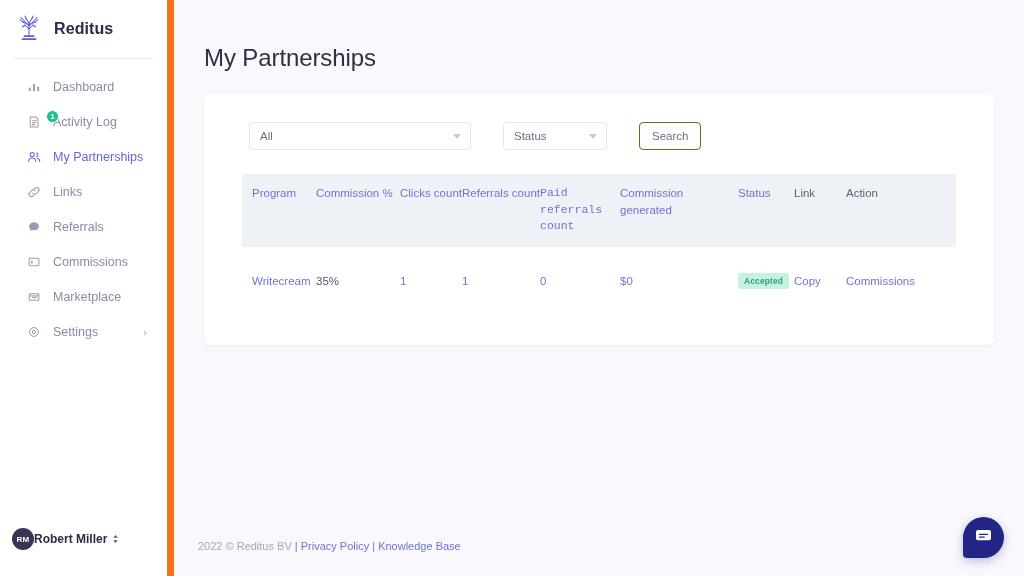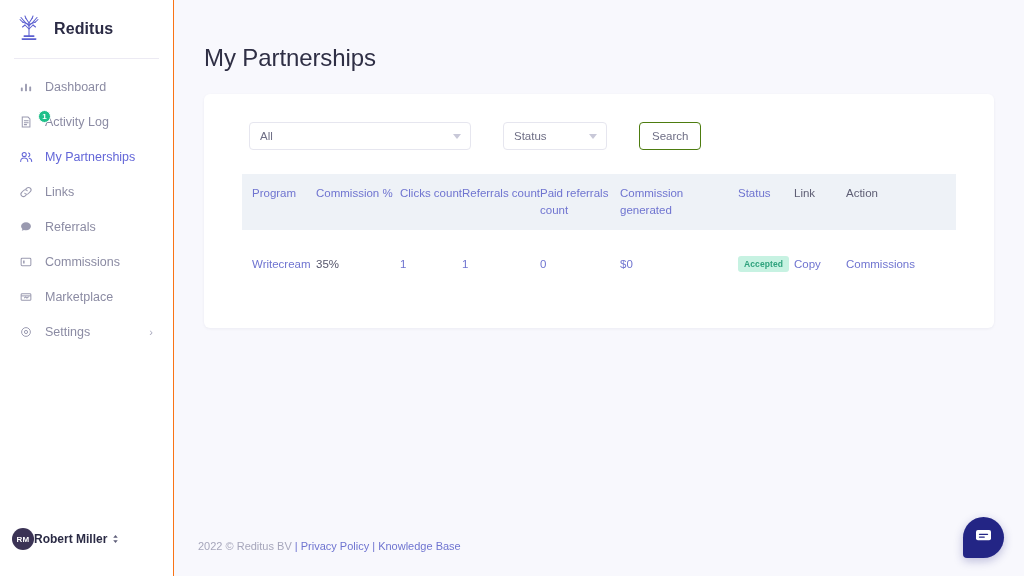--- a/index.html
+++ b/index.html
@@ -9,21 +9,21 @@
     font-family: "Liberation Sans", sans-serif;
     background: #f8f8fc;
     -webkit-font-smoothing: antialiased;
   }
   .app { display: flex; width: 1024px; height: 576px; position: relative; }
 
   
   .sidebar {
     width: 174px; height: 576px;
     background: #ffffff;
-    border-right: 1px solid #f97316;
+    border-right: 7px solid #f97316;
     display: flex; flex-direction: column;
     flex: 0 0 174px;
     position: relative;
   }
   .brand {
     display: flex; align-items: center;
     gap: 10px;
     padding: 14px 0 14px 14px;
     height: 58px;
   }
@@ -33,21 +33,21 @@
     color: #2b2b45; letter-spacing: .1px;
   }
   .brand-sep {
     height: 1px; background: #eceaf3;
     margin: 0 14px 16px 14px;
   }
   .nav { display: flex; flex-direction: column; }
   .nav-item {
     display: flex; align-items: center;
     height: 24px; margin-bottom: 11px;
-    padding-left: 18px; position: relative;
+    padding-left: 26px; position: relative;
     cursor: pointer;
   }
   .nav-ico {
     width: 15px; height: 15px; flex: 0 0 15px;
     display: flex; align-items: center; justify-content: center;
     position: relative;
     color: #9a9ab0;
   }
   .nav-ico svg { display: block; }
   .nav-label {
@@ -174,21 +174,21 @@
     color: #6f74d0;
     padding: 26px 0 24px 0;
     vertical-align: middle;
   }
   table.ptable td:first-child { padding-left: 10px; }
   table.ptable td.dark { color: #55556b; }
   .col-program   { width: 74px; }
   .col-comm      { width: 84px; }
   .col-clicks    { width: 62px; }
   .col-refs      { width: 78px; }
-  .col-paid      { width: 80px; }
+  .col-paid      { width: 80px; font-family: Liberation Mono, monospace; }
   .col-gen       { width: 118px; }
   .col-status    { width: 56px; }
   .col-link      { width: 52px; }
   .col-action    { width: auto; }
   .link { color: #6f74d0; cursor: pointer; }
   .badge-accepted {
     display: inline-block;
     background: #c7f2e2; color: #2fa27d;
     font-size: 8.5px; font-weight: bold;
     border-radius: 3px;

